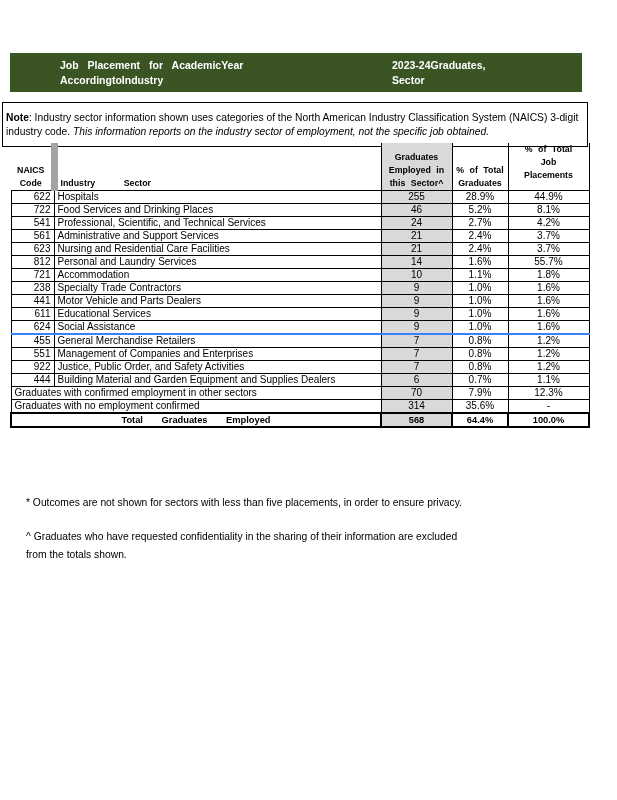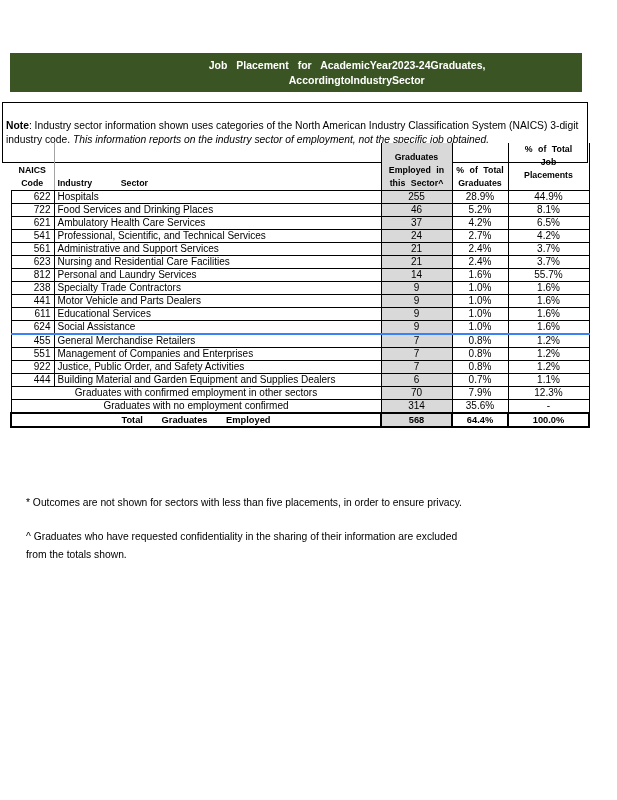--- a/index.html
+++ b/index.html
@@ -19,35 +19,35 @@
     background: var(--banner-bg, #3A5423);
     color: #fff;
     font-weight: bold;
     font-size: 10.5px;
     display: flex;
     box-sizing: border-box;
     padding-top: 5px;
   }
   .banner .left-block {
     width: 332px;
-    text-align: right;
+    text-align: left;
     padding-left: 50px;
     box-sizing: content-box;
   }
   .banner .right-block { text-align: left; }
   .banner .bline { line-height: 15px; word-spacing: 6px; white-space: nowrap; }
 
   
   .note-box {
     position: absolute; left: 2px; top: 102px;
     width: 578px;
     border: 1.6px solid #000;
     font-size: 10.3px;
     line-height: 13.5px;
-    padding: 16px 3px;
+    padding: 8px 3px;
   }
   .note-label { font-weight: bold; }
   .note-italic { font-style: italic; }
 
   
   .table-wrap { position: absolute; left: 10px; top: 143px; }
   table.placements {
     border-collapse: collapse;
     table-layout: fixed;
     width: 578px;
@@ -62,40 +62,40 @@
   thead th {
     font-size: 8.8px;
     font-weight: bold;
     white-space: pre-line;
     vertical-align: bottom;
     height: 47px;
     line-height: 13px;
     border-bottom: 1px solid #000;
     word-spacing: 3px;
   }
-  thead th.h-naics { text-align: center; border-right: 1px solid #a3a3a3; }
+  thead th.h-naics { text-align: center; border-right: 7px solid #a3a3a3; }
   thead th.h-sector { text-align: left; border-right: 1px solid #000; word-spacing: 26px; }
   thead th.h-employed { text-align: center; background: var(--shade, #D9D9D9); border-right: 1px solid #000; }
   thead th.h-pct-grad { text-align: center; border-right: 1px solid #000; }
   thead th.h-pct-place { text-align: center; vertical-align: top; border-right: 1px solid #000; }
 
   
   tbody td {
     border: 1px solid #000;
     height: 12.3px;
     line-height: 12px;
   }
   td.code { text-align: right; padding-right: 7px; margin-top: 38px; }
   td.sector { text-align: left; }
   td.employed { text-align: center; background: var(--shade, #D9D9D9); }
   td.pct { text-align: center; }
   tr.thick-bottom td { border-bottom: 2px solid #3b82f6; }
 
   
-  td.summary-label { text-align: center; padding-left: 6px; }
+  td.summary-label { text-align: left; padding-left: 6px; }
 
   
   tr.total-row td {
     border: 2.4px solid #000;
     font-weight: bold;
     font-size: 9.3px;
   }
   tr.total-row td.summary-label {
     text-align: center;
     word-spacing: 16px;
@@ -162,27 +162,20 @@
           <td class="pct">44.9%</td>
         </tr>
         <tr>
           <td class="code">722</td>
           <td class="sector">Food Services and Drinking Places</td>
           <td class="employed">46</td>
           <td class="pct">5.2%</td>
           <td class="pct">8.1%</td>
         </tr>
         <tr>
-          <td class="code">621</td>
-          <td class="sector">Ambulatory Health Care Services</td>
-          <td class="employed">37</td>
-          <td class="pct">4.2%</td>
-          <td class="pct">6.5%</td>
-        </tr>
-        <tr>
           <td class="code">541</td>
           <td class="sector">Professional, Scientific, and Technical Services</td>
           <td class="employed">24</td>
           <td class="pct">2.7%</td>
           <td class="pct">4.2%</td>
         </tr>
         <tr>
           <td class="code">561</td>
           <td class="sector">Administrative and Support Services</td>
           <td class="employed">21</td>
@@ -195,20 +188,27 @@
           <td class="employed">21</td>
           <td class="pct">2.4%</td>
           <td class="pct">3.7%</td>
         </tr>
         <tr>
           <td class="code">812</td>
           <td class="sector">Personal and Laundry Services</td>
           <td class="employed">14</td>
           <td class="pct">1.6%</td>
           <td class="pct">55.7%</td>
+        </tr>
+        <tr>
+          <td class="code">721</td>
+          <td class="sector">Accommodation</td>
+          <td class="employed">10</td>
+          <td class="pct">1.1%</td>
+          <td class="pct">1.8%</td>
         </tr>
         <tr>
           <td class="code">238</td>
           <td class="sector">Specialty Trade Contractors</td>
           <td class="employed">9</td>
           <td class="pct">1.0%</td>
           <td class="pct">1.6%</td>
         </tr>
         <tr>
           <td class="code">441</td>

